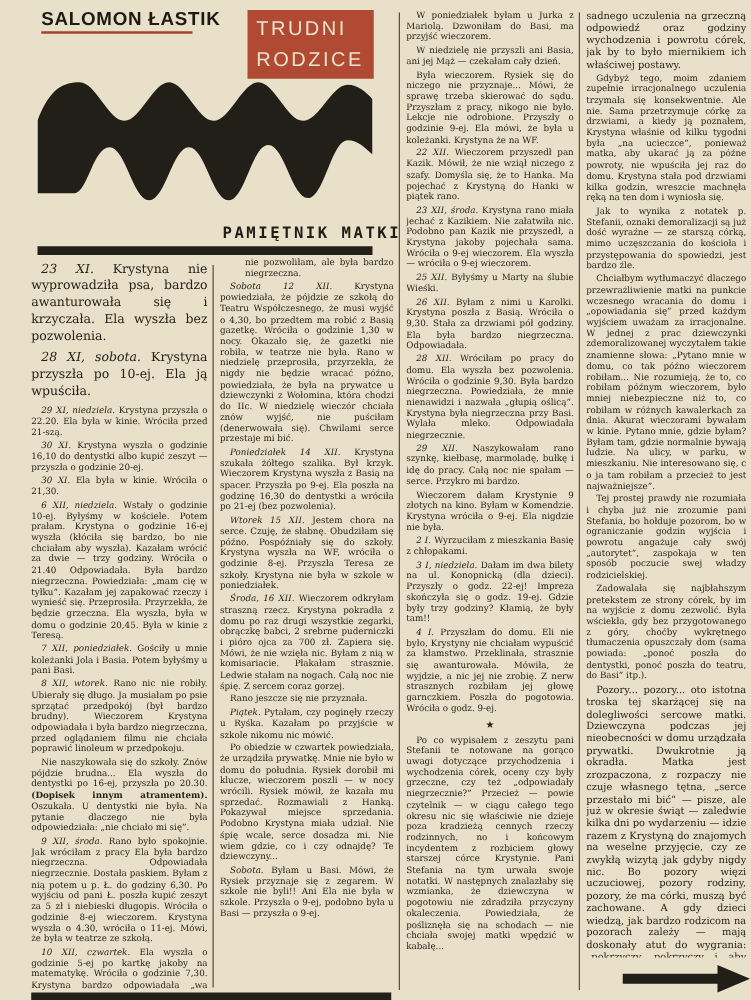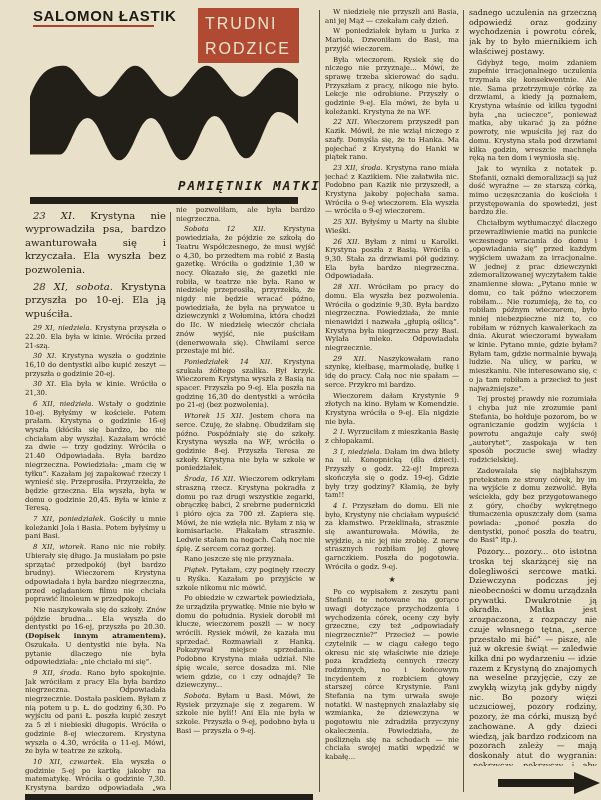--- a/index.html
+++ b/index.html
@@ -7,21 +7,21 @@
   .page{position:relative;width:601px;height:800px;background:#e9e0c9;color:#28221a;
         font-family:"DejaVu Serif",serif;padding-left:24px;}
   .author{position:absolute;left:33px;top:7px;font-family:"Liberation Sans",sans-serif;
           font-weight:bold;font-size:15px;letter-spacing:.6px;color:#1e1a14;}
   .author-rule{position:absolute;left:33px;top:25px;width:121px;height:2px;background:#a8432c;}
   .title-box{position:absolute;left:198px;top:8px;width:101px;height:55px;background:#b04a33;
              color:#ece3cd;font-family:"Liberation Sans",sans-serif;font-size:16px;
              line-height:25px;letter-spacing:2px;padding:3px 0 0 7px;box-sizing:border-box;}
   .wave{position:absolute;left:30px;top:62px;width:268px;height:106px;}
   .section-heading{position:absolute;left:178px;top:178px;font-family:"DejaVu Sans Mono",monospace;
-                   font-weight:bold;font-size:12.5px;letter-spacing:2px;color:#221d16;font-style:italic;}
+                   font-weight:bold;font-size:12.5px;letter-spacing:2px;color:#221d16;}
   .heading-rule{position:absolute;left:30px;top:197px;width:268px;height:7px;background:#221e18;}
   .col{position:absolute;overflow:hidden;text-align:justify;}
   .col1{left:25px;top:209px;width:141px;height:584px;}
   .col2{left:176px;top:206px;width:139px;height:588px;}
   .col3{left:325px;top:8px;width:134px;height:786px;}
   .col4{left:469px;top:8px;width:128px;height:758px;}
   .vrule{position:absolute;width:1px;background:#59523f;}
   .r1{left:170px;top:212px;height:578px;}
   .r2{left:319px;top:10px;height:782px;}
   .r3{left:463px;top:10px;height:782px;}
@@ -65,33 +65,33 @@
       <p class="para sm"><span class="it">30 XI.</span><span> Krystyna wyszła o godzinie 16,10 do dentystki albo kupić zeszyt — przyszła o godzinie 20-ej.</span></p>
       <p class="para sm"><span class="it">30 XI.</span><span> Ela była w kinie. Wróciła o 21,30.</span></p>
       <p class="para sm"><span class="it">6 XII, niedziela.</span><span> Wstały o godzinie 10-ej. Byłyśmy w kościele. Potem prałam. Krystyna o godzinie 16-ej wyszła (kłóciła się bardzo, bo nie chciałam aby wyszła). Kazałam wrócić za dwie — trzy godziny. Wróciła o 21.40 Odpowiadała. Była bardzo niegrzeczna. Powiedziała: „mam cię w tyłku”. Kazałam jej zapakować rzeczy i wynieść się. Przeprosiła. Przyrzekła, że będzie grzeczna. Ela wyszła, była w domu o godzinie 20,45. Była w kinie z Teresą.</span></p>
       <p class="para sm"><span class="it">7 XII, poniedziałek.</span><span> Gościły u mnie koleżanki Jola i Basia. Potem byłyśmy u pani Basi.</span></p>
       <p class="para sm"><span class="it">8 XII, wtorek.</span><span> Rano nic nie robiły. Ubierały się długo. Ja musiałam po psie sprzątać przedpokój (był bardzo brudny). Wieczorem Krystyna odpowiadała i była bardzo niegrzeczna, przed oglądaniem filmu nie chciała poprawić linoleum w przedpokoju.</span></p>
       <p class="para sm"><span>Nie naszykowała się do szkoły. Znów pójdzie brudna... Ela wyszła do dentystki po 16-ej, przyszła po 20.30. </span><span class="bd">(Dopisek innym atramentem).</span><span> Oszukała. U dentystki nie była. Na pytanie dlaczego nie była odpowiedziała: „nie chciało mi się”.</span></p>
       <p class="para sm"><span class="it">9 XII, środa.</span><span> Rano było spokojnie. Jak wróciłam z pracy Ela była bardzo niegrzeczna. Odpowiadała niegrzecznie. Dostała paskiem. Byłam z nią potem u p. Ł. do godziny 6,30. Po wyjściu od pani Ł. poszła kupić zeszyt za 5 zł i niebieski długopis. Wróciła o godzinie 8-ej wieczorem. Krystyna wyszła o 4.30, wróciła o 11-ej. Mówi, że była w teatrze ze szkołą.</span></p>
       <p class="para sm"><span class="it">10 XII, czwartek.</span><span> Ela wyszła o godzinie 5-ej po kartkę jakoby na matematykę. Wróciła o godzinie 7,30. Krystyna bardzo odpowiadała „wa twoja”. Dostała lanie linijką.</span></p>
     </div>
   <div class="col col2">
-      <p class="para sm" style="text-indent: 0px;"><span>nie pozwoliłam, ale była bardzo niegrzeczna.</span></p>
+      <p class="para sm" style="text-indent: 0px; margin-left: 20px;"><span>nie pozwoliłam, ale była bardzo niegrzeczna.</span></p>
       <p class="para sm"><span class="it">Sobota 12 XII.</span><span> Krystyna powiedziała, że pójdzie ze szkołą do Teatru Współczesnego, że musi wyjść o 4,30, bo przedtem ma robić z Basią gazetkę. Wróciła o godzinie 1,30 w nocy. Okazało się, że gazetki nie robiła, w teatrze nie była. Rano w niedzielę przeprosiła, przyrzekła, że nigdy nie będzie wracać późno, powiedziała, że była na prywatce u dziewczynki z Wołomina, która chodzi do IIc. W niedzielę wieczór chciała znów wyjść, nie puściłam (denerwowała się). Chwilami serce przestaje mi bić.</span></p>
       <p class="para sm"><span class="it">Poniedziałek 14 XII.</span><span> Krystyna szukała żółtego szalika. Był krzyk. Wieczorem Krystyna wyszła z Basią na spacer. Przyszła po 9-ej. Ela poszła na godzinę 16,30 do dentystki a wróciła po 21-ej (bez pozwolenia).</span></p>
       <p class="para sm"><span class="it">Wtorek 15 XII.</span><span> Jestem chora na serce. Czuję, że słabnę. Obudziłam się późno. Pospóźniały się do szkoły. Krystyna wyszła na WF, wróciła o godzinie 8-ej. Przyszła Teresa ze szkoły. Krystyna nie była w szkole w poniedziałek.</span></p>
       <p class="para sm"><span class="it">Środa, 16 XII.</span><span> Wieczorem odkryłam straszną rzecz. Krystyna pokradła z domu po raz drugi wszystkie zegarki, obrączkę babci, 2 srebrne puderniczki i pióro ojca za 700 zł. Zapiera się. Mówi, że nie wzięła nic. Byłam z nią w komisariacie. Płakałam strasznie. Ledwie stałam na nogach. Całą noc nie śpię. Z sercem coraz gorzej.</span></p>
       <p class="para sm"><span>Rano jeszcze się nie przyznała.</span></p>
       <p class="para sm"><span class="it">Piątek.</span><span> Pytałam, czy poginęły rzeczy u Ryśka. Kazałam po przyjście w szkole nikomu nic mówić.</span></p>
       <p class="para sm"><span>Po obiedzie w czwartek powiedziała, że urządziła prywatkę. Mnie nie było w domu do południa. Rysiek dorobił mi klucze, wieczorem poszli — w nocy wrócili. Rysiek mówił, że kazała mu sprzedać. Rozmawiali z Hanką. Pokazywał miejsce sprzedania. Podobno Krystyna miała udział. Nie śpię wcale, serce dosadza mi. Nie wiem gdzie, co i czy odnajdę? Te dziewczyny...</span></p>
       <p class="para sm"><span class="it">Sobota.</span><span> Byłam u Basi. Mówi, że Rysiek przyznaje się z zegarem. W szkole nie byli!! Ani Ela nie była w szkole. Przyszła o 9-ej, podobno była u Basi — przyszła o 9-ej.</span></p>
     </div>
   <div class="col col3">
+      <p class="para sm"><span>W poniedziałek byłam u Jurka z Mariolą. Dzwoniłam do Basi, ma przyjść wieczorem.</span></p>
       <p class="para sm"><span>W niedzielę nie przyszli ani Basia, ani jej Mąż — czekałam cały dzień.</span></p>
-      <p class="para sm"><span>W poniedziałek byłam u Jurka z Mariolą. Dzwoniłam do Basi, ma przyjść wieczorem.</span></p>
       <p class="para sm"><span>Była wieczorem. Rysiek się do niczego nie przyznaje... Mówi, że sprawę trzeba skierować do sądu. Przyszłam z pracy, nikogo nie było. Lekcje nie odrobione. Przyszły o godzinie 9-ej. Ela mówi, że była u koleżanki. Krystyna że na WF.</span></p>
       <p class="para sm"><span class="it">22 XII.</span><span> Wieczorem przyszedł pan Kazik. Mówił, że nie wziął niczego z szafy. Domyśla się, że to Hanka. Ma pojechać z Krystyną do Hanki w piątek rano.</span></p>
       <p class="para sm"><span class="it">23 XII, środa.</span><span> Krystyna rano miała jechać z Kazikiem. Nie załatwiła nic. Podobno pan Kazik nie przyszedł, a Krystyna jakoby pojechała sama. Wróciła o 9-ej wieczorem. Ela wyszła — wróciła o 9-ej wieczorem.</span></p>
       <p class="para sm"><span class="it">25 XII.</span><span> Byłyśmy u Marty na ślubie Wieśki.</span></p>
       <p class="para sm"><span class="it">26 XII.</span><span> Byłam z nimi u Karolki. Krystyna poszła z Basią. Wróciła o 9,30. Stała za drzwiami pół godziny. Ela była bardzo niegrzeczna. Odpowiadała.</span></p>
       <p class="para sm"><span class="it">28 XII.</span><span> Wróciłam po pracy do domu. Ela wyszła bez pozwolenia. Wróciła o godzinie 9,30. Była bardzo niegrzeczna. Powiedziała, że mnie nienawidzi i nazwała „głupią oślicą”. Krystyna była niegrzeczna przy Basi. Wylała mleko. Odpowiadała niegrzecznie.</span></p>
       <p class="para sm"><span class="it">29 XII.</span><span> Naszykowałam rano szynkę, kiełbasę, marmoladę, bułkę i idę do pracy. Całą noc nie spałam — serce. Przykro mi bardzo.</span></p>
       <p class="para sm"><span>Wieczorem dałam Krystynie 9 złotych na kino. Byłam w Komendzie. Krystyna wróciła o 9-ej. Ela nigdzie nie była.</span></p>
       <p class="para sm"><span class="it">2 I.</span><span> Wyrzuciłam z mieszkania Basię z chłopakami.</span></p>
       <p class="para sm"><span class="it">3 I, niedziela.</span><span> Dałam im dwa bilety na ul. Konopnicką (dla dzieci). Przyszły o godz. 22-ej! Impreza skończyła się o godz. 19-ej. Gdzie były trzy godziny? Kłamią, że były tam!!</span></p>

